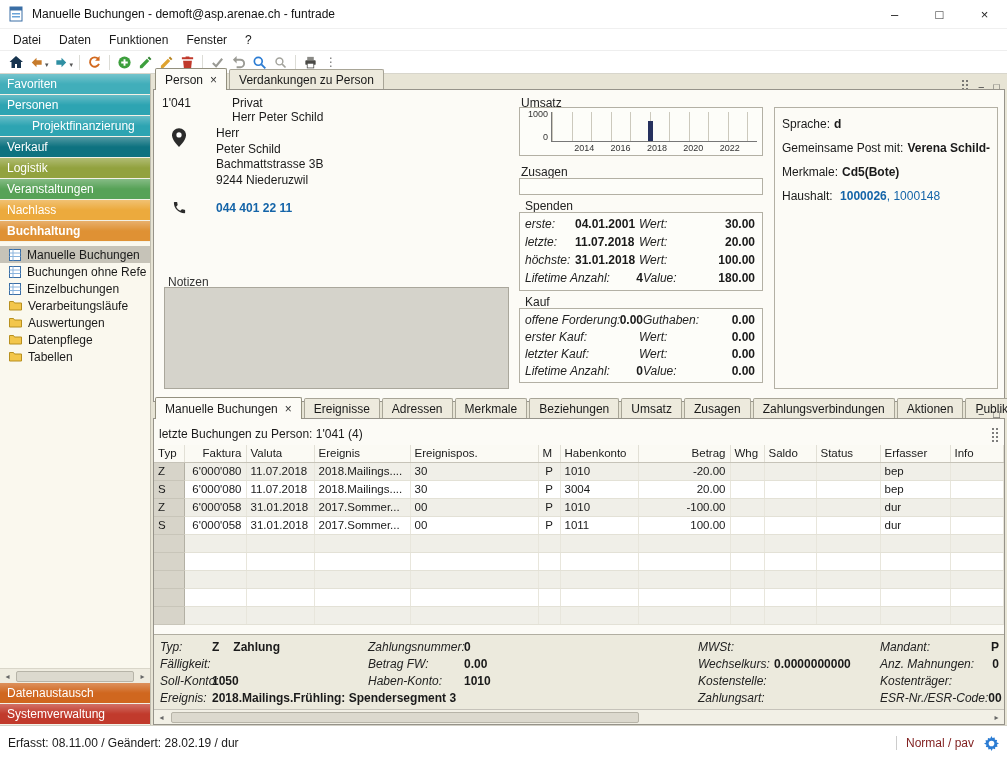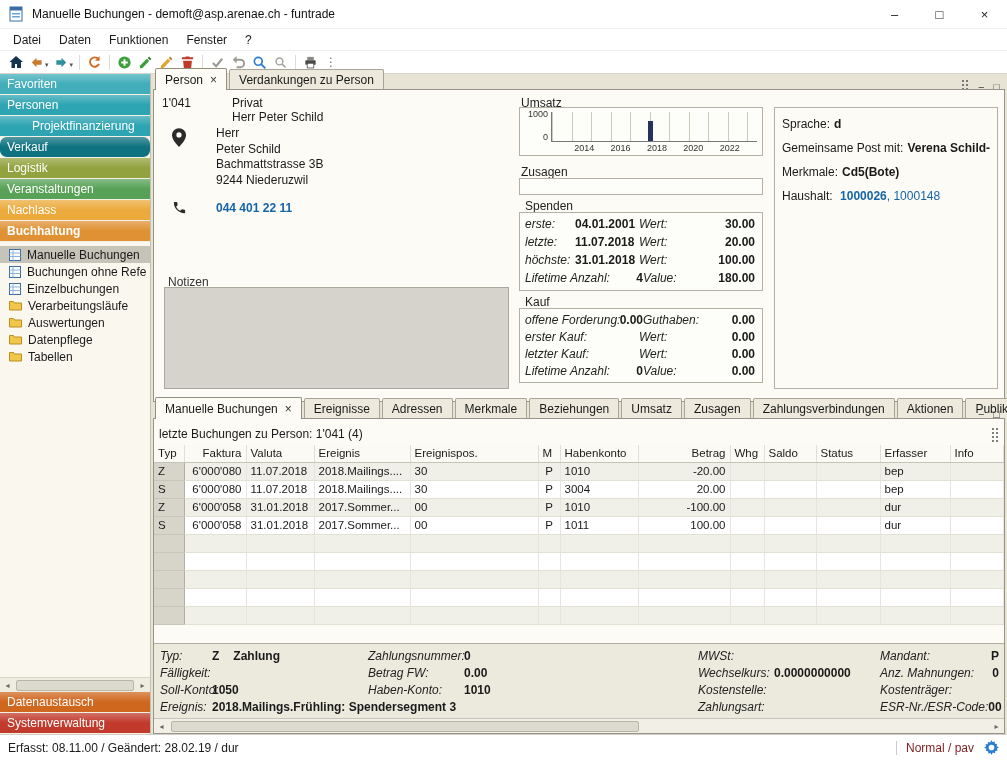--- a/index.html
+++ b/index.html
@@ -109,21 +109,21 @@
 .c3 .dl{width:76px}
 .c4{display:flex;padding-right:5px}
 .c4 .dv{margin-left:auto}
 .dcell .dv{font-weight:bold}
 .dcell .dx{margin-left:14px}
 
 .bk-hscroll{flex:0 0 15px;border-top:1px solid #c6c3ba;background:#f2f0e6;display:flex;align-items:center}
 .bk-hscroll .hs-thumb{width:55%;margin-left:2px}
 .bk-hscroll .hs-spacer{flex:1}
 
-.statusbar{height:26px;background:#fff;border-top:1px solid #d2d0c6;display:flex;align-items:center;padding:0 8px;flex:0 0 auto}
+.statusbar{height:35px;background:#fff;border-top:1px solid #d2d0c6;display:flex;align-items:center;padding:0 8px;flex:0 0 auto}
 .sb-left{flex:1}
 .sb-divider{width:1px;height:14px;background:#ccc;margin-right:9px}
 .sb-right{margin-right:10px;color:#7f1d1d}
 svg{display:block}
 </style>
 </head>
 <body>
 
 <div class="window">
 
@@ -236,21 +236,21 @@
       </span>
     <span class="tb-overflow">⋮</span>
   </div>
 
   <div class="main">
 
     <div class="sidebar">
       <div class="side-section" style="background-color: rgb(65, 174, 186);">Favoriten</div>
       <div class="side-section" style="background-color: rgb(45, 164, 178);">Personen</div>
       <div class="side-section" style="background-color: rgb(45, 164, 178); padding-left: 32px;">Projektfinanzierung</div>
-      <div class="side-section" style="background-color: rgb(14, 114, 128); border-radius: 7px;">Verkauf</div>
+      <div class="side-section" style="background-color: rgb(14, 114, 128);">Verkauf</div>
       <div class="side-section" style="background-color: rgb(146, 162, 62);">Logistik</div>
       <div class="side-section" style="background-color: rgb(87, 162, 87);">Veranstaltungen</div>
       <div class="side-section" style="background-color: rgb(236, 170, 61);">Nachlass</div>
       <div class="side-section" style="background-color: rgb(223, 145, 52); font-weight: bold;">Buchhaltung</div>
 
       <div class="side-tree">
         <div class="tree-item selected">
           <span>
               <svg width="12" height="12" viewBox="0 0 12 12">
                 <rect x="0.5" y="0.5" width="11" height="11" fill="#fff" stroke="#3a6ea5"></rect>

